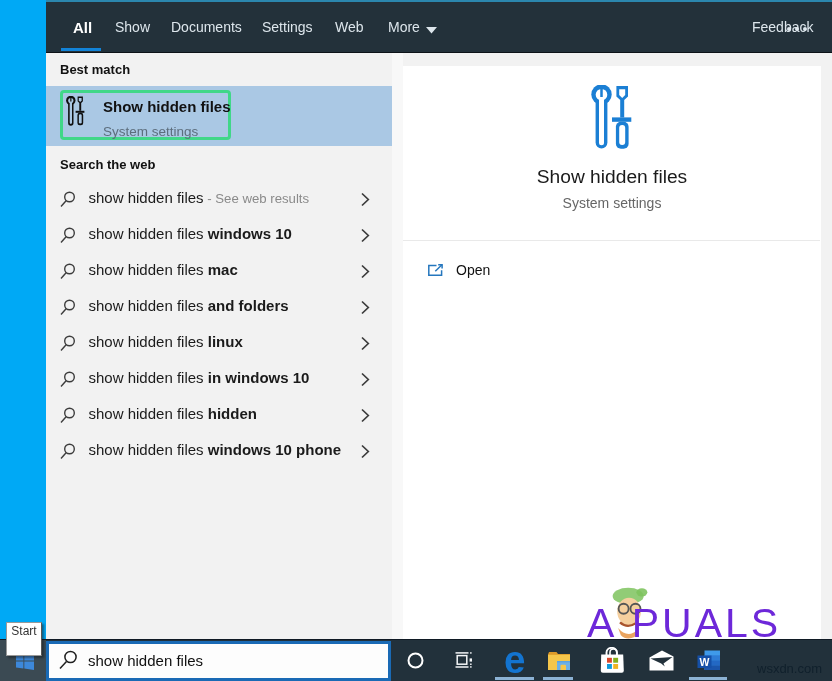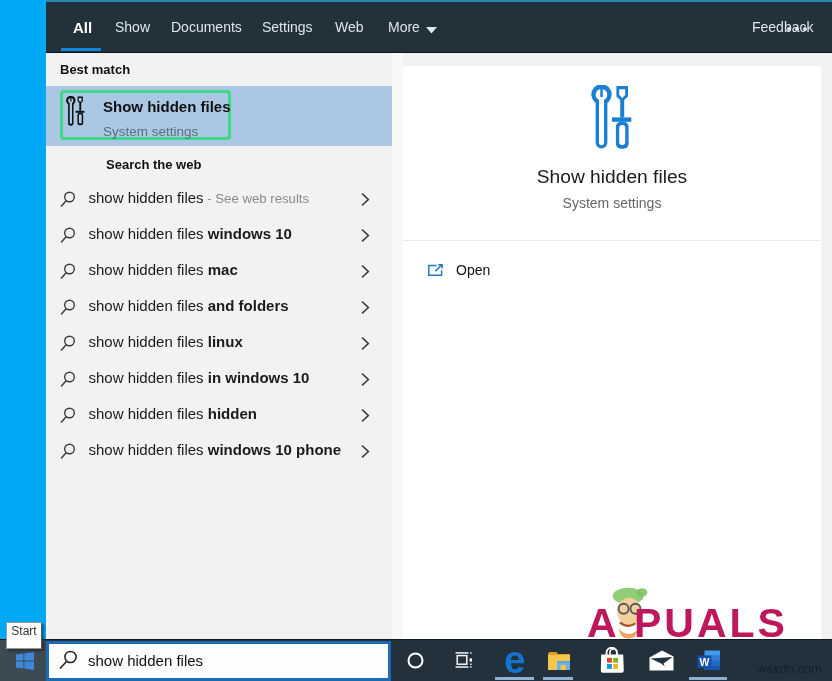--- a/index.html
+++ b/index.html
@@ -14,41 +14,41 @@
   #underline { left:15px; top:46px; width:40px; height:3px; background:#1283d7; }
   #body { left:46px; top:53px; width:786px; height:587px; background:#f2f2f2; }
   #leftpanel { left:0; top:0; width:346px; height:504px; background:#f2f2f2; }
   #gapstrip { left:346px; top:0; width:11px; height:587px; background:#f8f8f8; }
   #card { left:357px; top:13px; width:418px; height:574px; background:#ffffff; }
   #bestmatch { left:14px; top:9px; font-size:13px; font-weight:bold; color:#111; }
   #hirow { left:0; top:33px; width:346px; height:60px; background:#aac8e4; }
   #greenrect { left:13.5px; top:4px; width:171px; height:50px; border:3px solid #40d788; border-radius:4px; }
   #hititle { left:57px; top:12px; font-size:15px; font-weight:bold; color:#111; }
   #hisub { left:57px; top:38px; font-size:13.5px; color:#5d6e7d; }
-  #searchweb { left:14px; top:104px; font-size:13px; font-weight:bold; color:#111;margin-left:46px; }
+  #searchweb { left:14px; top:104px; font-size:13px; font-weight:bold; color:#111; }
   .row { position:absolute; left:0; width:346px; height:36px; }
   .rowtext { position:absolute; left:42.5px; top:8px; font-size:15px; color:#1b1b1b; white-space:nowrap; }
   .gray { color:#8a8a8a; font-size:13.2px; }
   .chev { position:absolute; left:314px; top:11px; }
   .mag { position:absolute; left:14px; top:10px; }
   
   #bigicon { left:188px; top:19px; }
   #cardtitle { left:0; top:100px; width:418px; text-align:center; font-size:19.2px; color:#1a1a1a; }
   #cardsub { left:0; top:129px; width:418px; text-align:center; font-size:14px; color:#666; }
   #divider { left:0; top:174px; width:417px; height:1px; background:#e9e9e9; }
   #openicon { left:25px; top:198px; }
   #opentext { left:53px; top:196px; font-size:14px; color:#111; }
   
-  #wm { left:184px; top:534px; font-size:41px; font-weight:bold; color:#be185d; letter-spacing:3px; }
+  #wm { left:184px; top:534px; font-size:41px; font-weight:normal; color:#6d28d9; letter-spacing:3px; }
   
   #taskbar { left:0; top:640px; width:832px; height:41px; background:#22313b; }
   #startzone { left:0; top:0; width:46px; height:41px; background:#3b4a53; }
   #searchbox { left:46px; top:1px; width:345px; height:40px; background:#fdfdfd; border:3px solid #1a6ab5; }
   #tbtext { left:39px; top:8px; font-size:15px; color:#111; position:absolute; }
-  #tooltip { z-index:6; left:6px; top:621.5px; width:36px; height:27px; background:#fff; border:1px solid #999; border-right-color:#555; box-shadow:2px 2px 2px rgba(20,25,32,0.5); font-size:12px; color:#333; text-align:center; line-height:16px; }
+  #tooltip { z-index:6; left:6px; top:621.5px; width:36px; height:34px; background:#fff; border:1px solid #999; border-right-color:#555; box-shadow:2px 2px 2px rgba(20,25,32,0.5); font-size:12px; color:#333; text-align:center; line-height:16px; }
   .ind { position:absolute; top:37px; height:3px; background:#8cb2d4; }
 </style>
 </head>
 <body>
   <div class="abs" id="topline"></div>
   <div class="abs" id="header">
     <span class="tab" id="tab-all">All</span>
     <span class="tab" style="left:69px;">Show</span>
     <span class="tab" style="left:125px;">Documents</span>
     <span class="tab" style="left:216px;">Settings</span>

